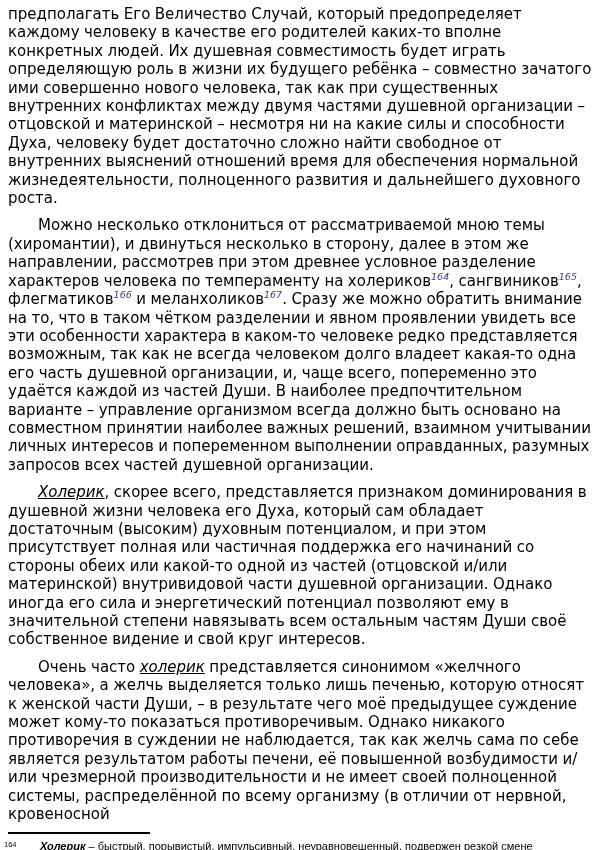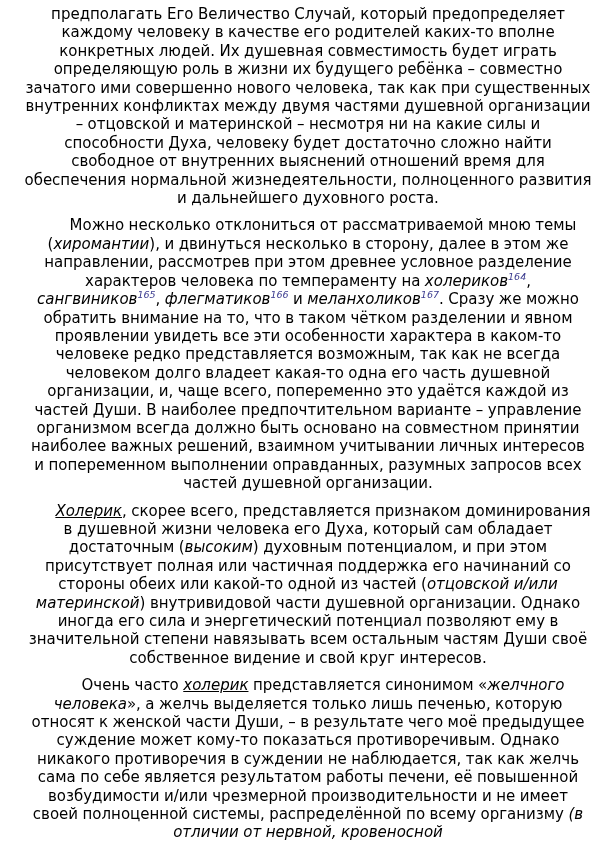--- a/index.html
+++ b/index.html
@@ -10,29 +10,29 @@
     color: #000000;
     font-family: "DejaVu Sans", sans-serif;
     box-sizing: border-box;
     padding: 5px 8px 8px 8px;
     display: flex;
     flex-direction: column;
     overflow: hidden;
   }
   .content { flex: 0 0 auto; }
   .para {
-    margin: 0 0 9px 16px;
+    margin: 0 0 9px 0;
     font-size: 15px;
     line-height: 18.4px;
-    text-align: center;
+    text-align: left;
     word-spacing: -0.3px;
   }
   .para.indented { text-indent: 30px; }
   .seg-n { font-style: normal; }
-  .seg-i { font-style: italic; }
+  .seg-i { }
   .seg-iu { font-style: italic; text-decoration: underline; }
   sup.seg-sup {
     font-style: italic;
     font-size: 9.5px;
     line-height: 0;
     vertical-align: super;
     cursor: pointer;
   }
   .footnotes {
     margin-top: auto;

